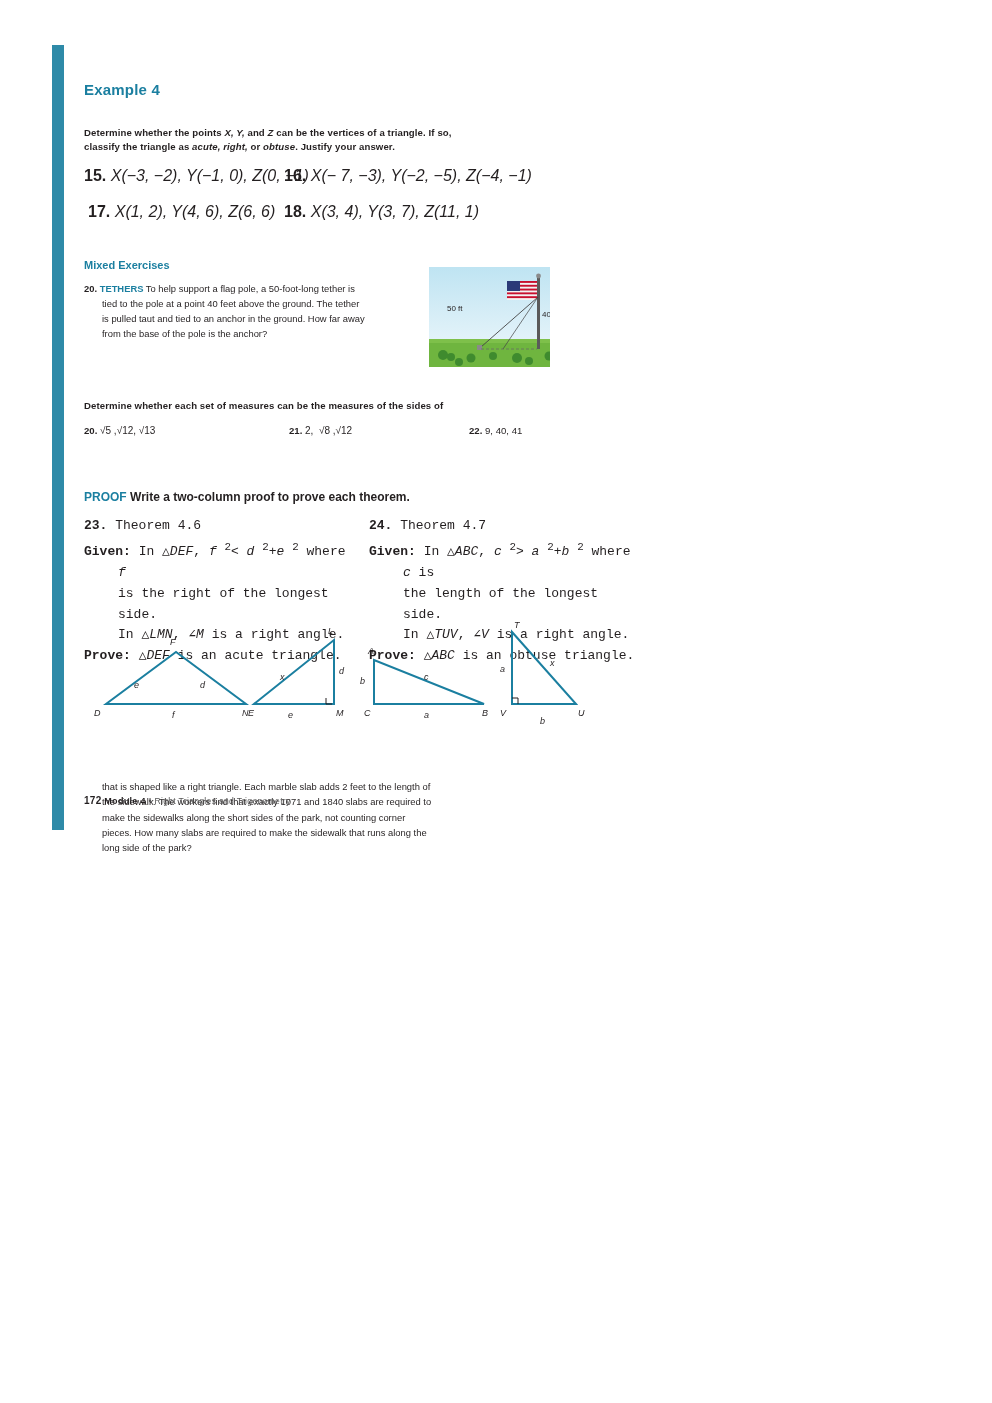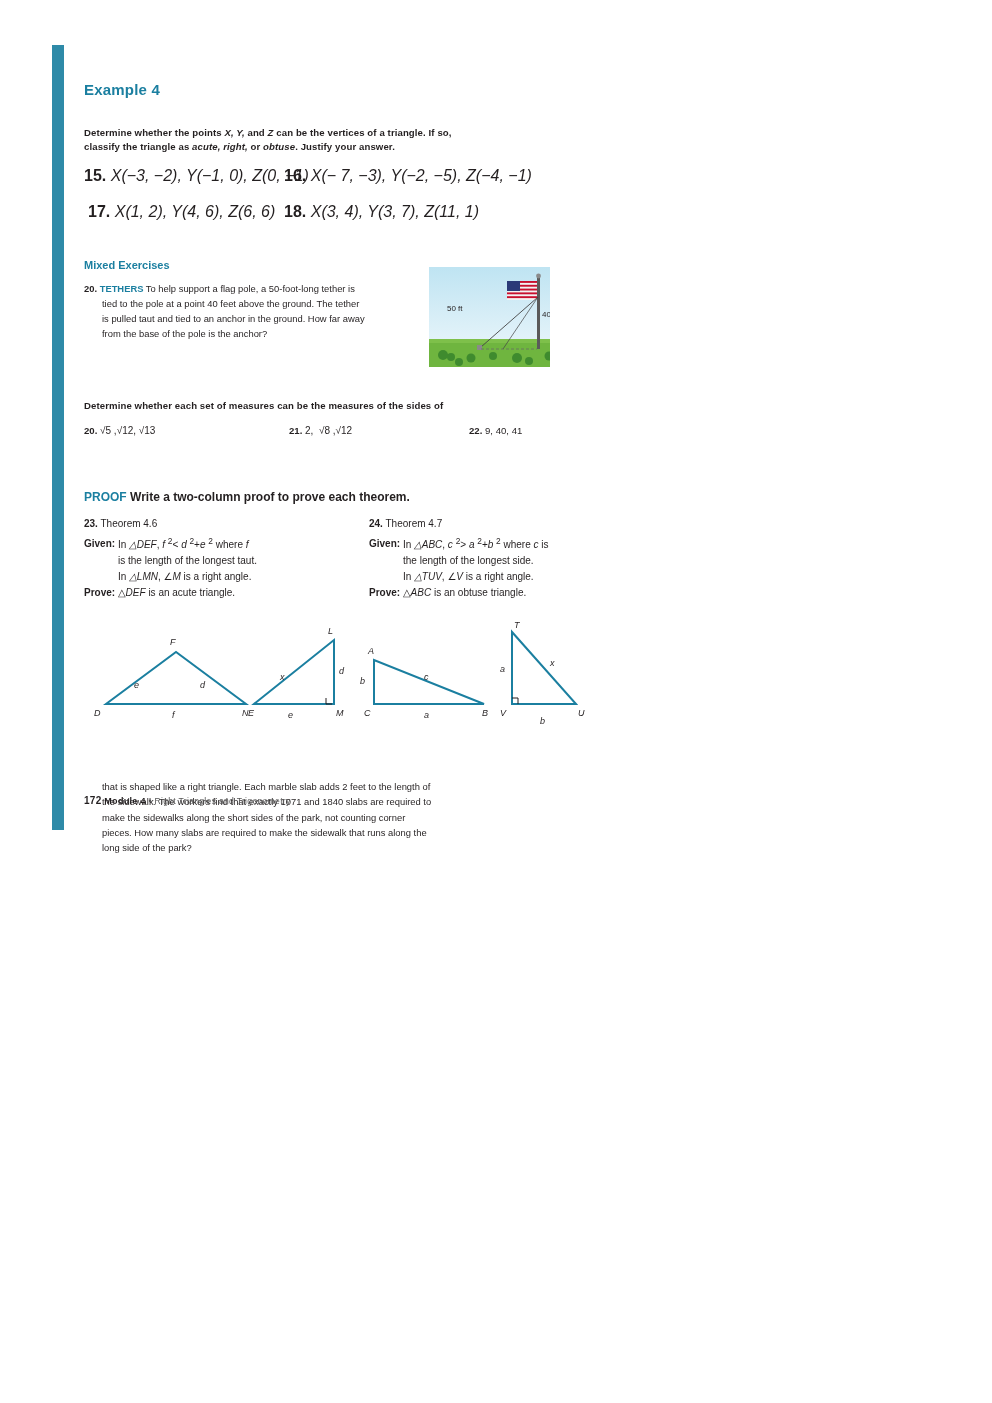--- a/index.html
+++ b/index.html
@@ -94,21 +94,21 @@
   .m3 { position: absolute; left: 385px; }
 
   .proof-head {
     font-size: 12px;
     font-weight: bold;
     margin: 45px 0 12px 0;
   }
   .proof-head .tag { color: #1b7fa0; }
 
   .theorem-wrap { position: relative; height: 96px; }
-  .th-col { position: absolute; width: 275px; font-size: 10px; line-height: 1.6; }
+  .th-col { position: absolute; width: 275px; font-size: 13px; line-height: 1.6; font-family: Liberation Mono, monospace; }
   .th-col.left { left: 0; }
   .th-col.right { left: 285px; }
   .th-title { margin-bottom: 2px; }
   .th-given { padding-left: 34px; text-indent: -34px; }
   .th-ind { padding-left: 34px; }
   .b { font-weight: bold; }
 
   .figs {
     position: relative;
     height: 115px;
@@ -261,21 +261,21 @@
     <div class="theorem-wrap">
       <div class="th-col left">
         <div class="th-title">
           <span class="b">23.</span>
           <span>Theorem 4.6</span>
         </div>
         <div class="th-given">
           <span class="b">Given:</span>
           <span>In <span class="ital">△DEF</span>, <span class="ital">f</span> <sup>2</sup>&lt; <span class="ital">d</span> <sup>2</sup>+<span class="ital">e</span> <sup>2</sup> where <span class="ital">f</span></span>
         </div>
-        <div class="th-ind">is the length of the longest taut.</div>
+        <div class="th-ind">is the right of the longest side.</div>
         <div class="th-ind">In <span class="ital">△LMN</span>, ∠<span class="ital">M</span> is a right angle.</div>
         <div>
           <span class="b">Prove:</span>
           <span>△<span class="ital">DEF</span> is an acute triangle.</span>
         </div>
       </div>
 
       <div class="th-col right">
         <div class="th-title">
           <span class="b">24.</span>

